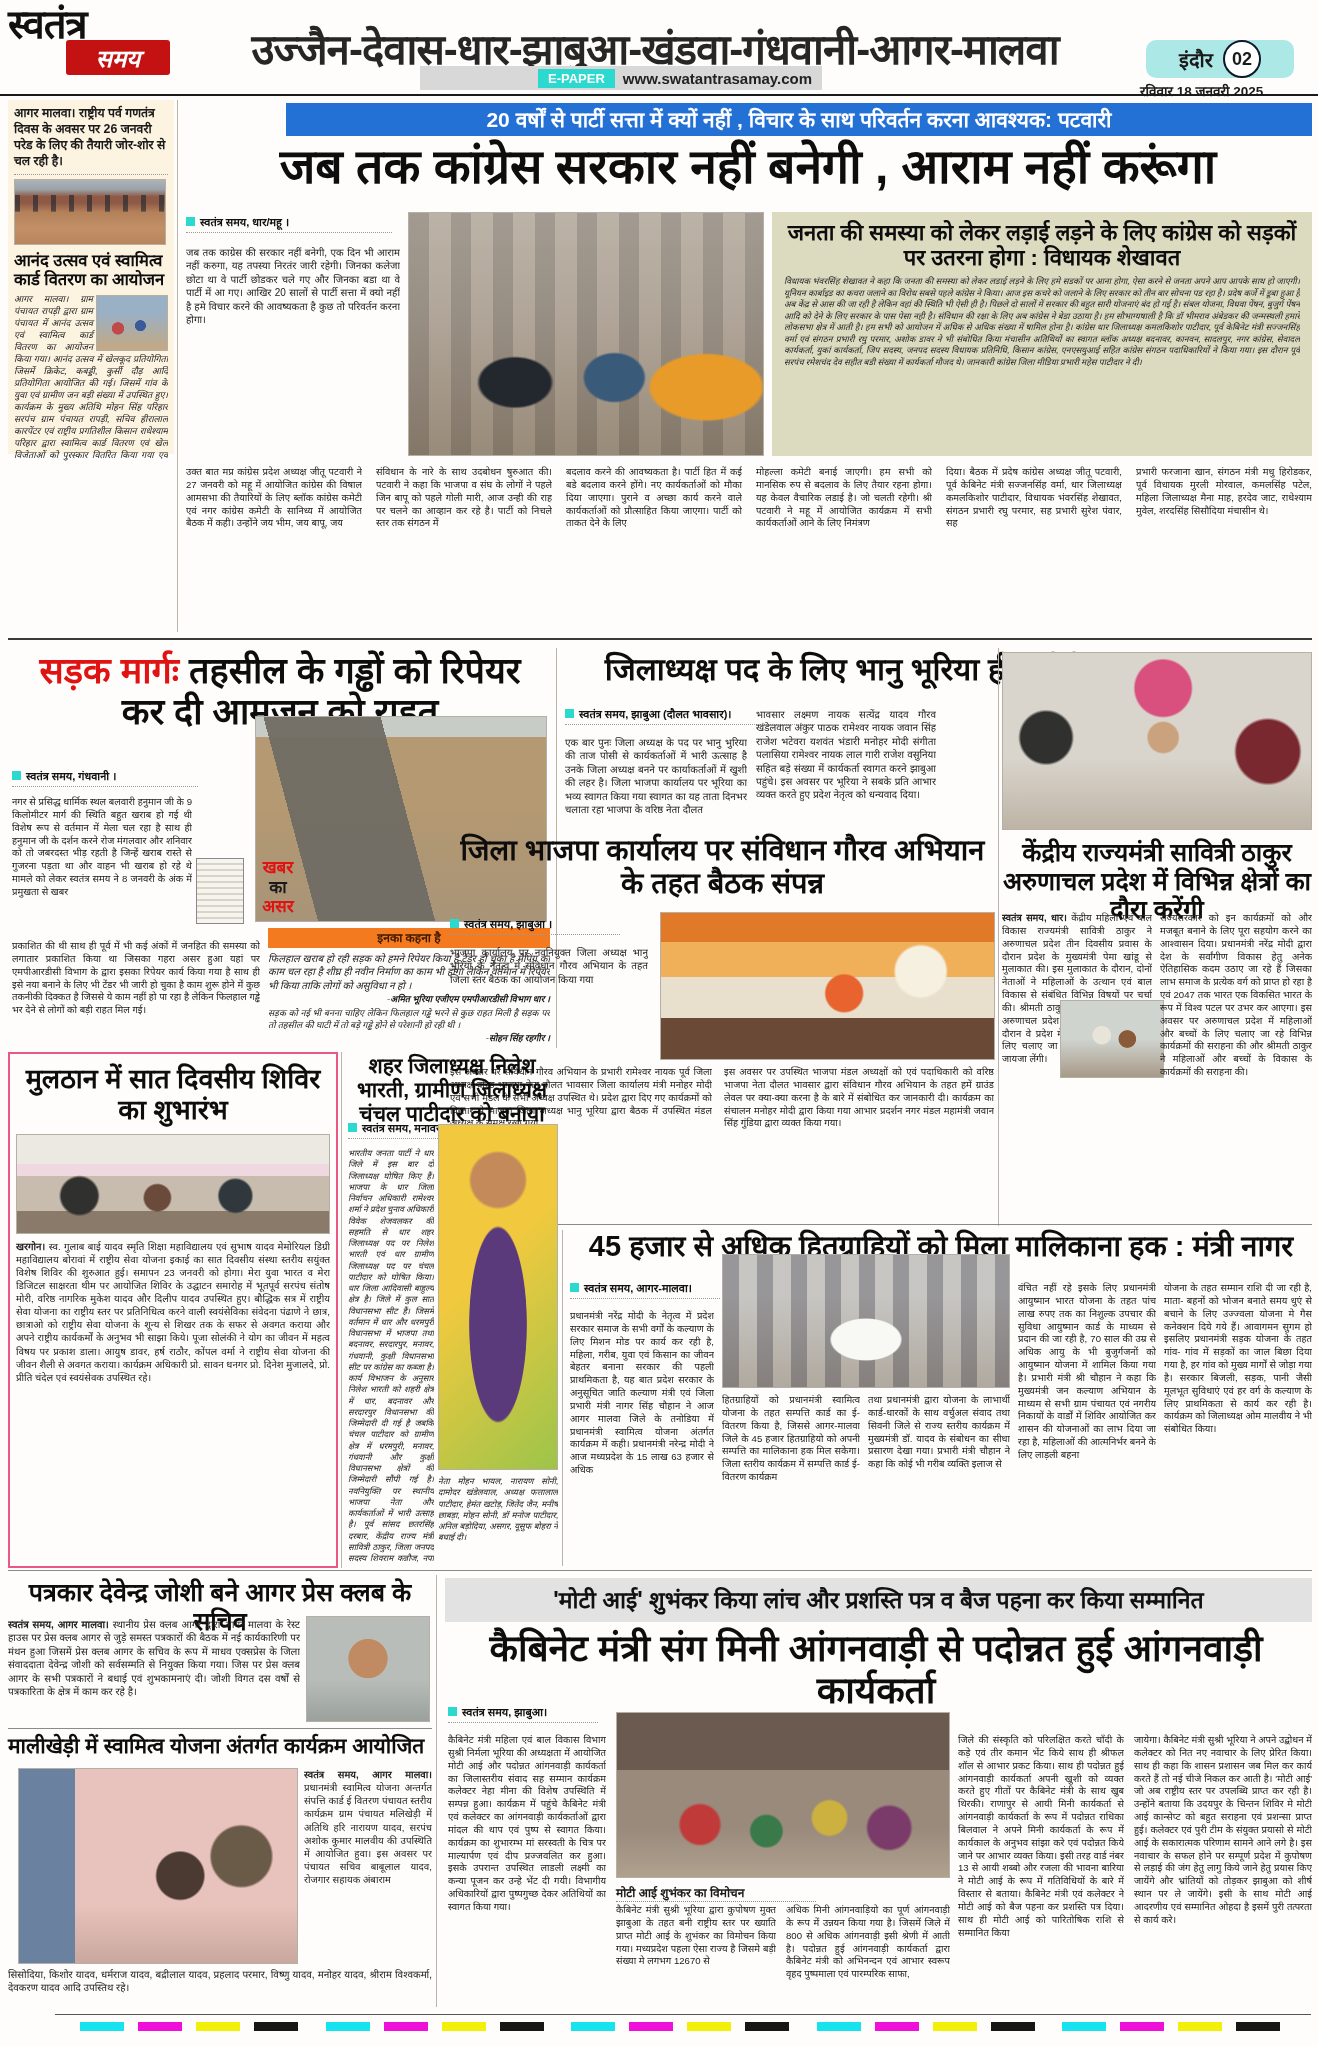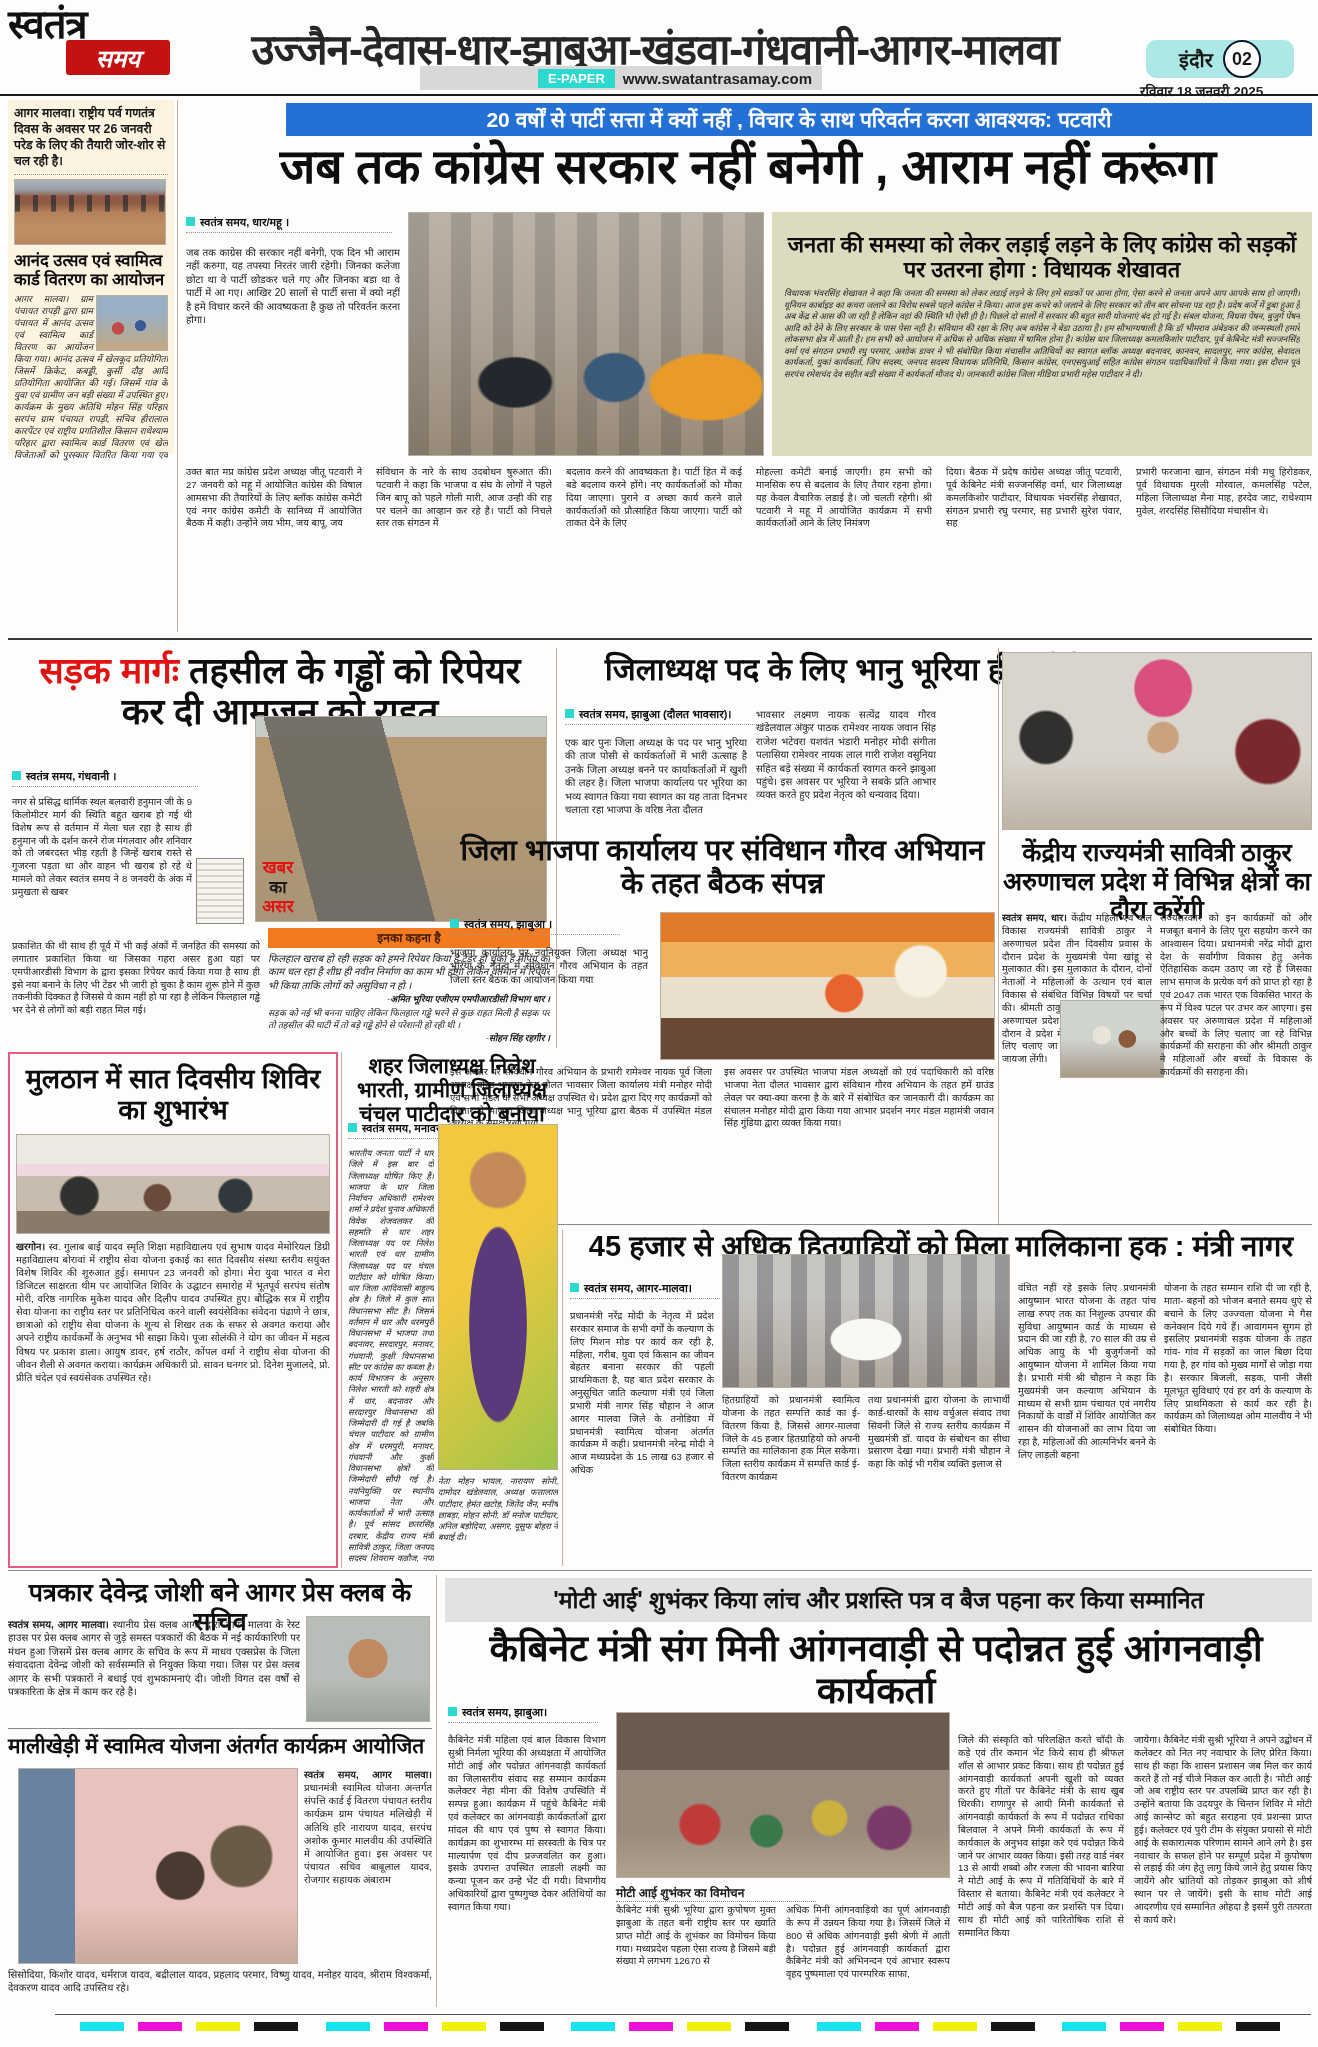--- a/index.html
+++ b/index.html
@@ -54,21 +54,21 @@
             radial-gradient(circle at 64% 64%,#ccb040 0 7%,transparent 8%),
             radial-gradient(circle at 82% 70%,#7a3a6a 0 7%,transparent 8%),
             linear-gradient(180deg,#6a5a50 0 35%,#9a8a7c 35% 70%,#b0a08e 100%);}
   .ph-clip{background:repeating-linear-gradient(180deg,#f6f4ee 0 4px,#d8d4c8 4px 6px);border:1px solid #8a8a8a;}
   .ph-small-crowd{background:radial-gradient(circle at 30% 60%,#c04a4a 0 10%,transparent 11%),
             radial-gradient(circle at 62% 55%,#3a5a9a 0 10%,transparent 11%),
             linear-gradient(180deg,#9ab0c4 0 32%,#c4a882 100%);}
   .ph-inset-award{background:radial-gradient(circle at 40% 45%,#e8e4da 0 12%,transparent 13%),
             radial-gradient(circle at 65% 50%,#8a5a3a 0 11%,transparent 12%),
             linear-gradient(180deg,#cfd4cf 0 50%,#a89a88 100%);}
-  .olive-box{background:#dcdbc0;box-sizing:border-box;padding:20px 12px;}
+  .olive-box{background:#dcdbc0;box-sizing:border-box;padding:8px 12px;}
   .beige{background:#fcf3e1;box-sizing:border-box;padding:6px;}
   .kicker-banner{background:#2471d6;color:#fff;font-weight:800;font-size:21px;line-height:33px;text-align:center;}
   .gray-banner{background:#e2e2e2;color:#111;font-weight:800;font-size:23px;line-height:44px;text-align:center;}
   .orange-bar{background:#f47a20;color:#3f1a00;font-weight:bold;font-size:12px;text-align:center;line-height:20px;}
   .impact{color:#e01212;font-weight:900;font-size:17px;line-height:1.15;text-align:center;}
   .impact .mid{color:#1a1a1a;}
   .pinkbox{border:2px solid #e85a85;box-sizing:border-box;padding:6px;}
   .regmarks{position:absolute;display:flex;justify-content:space-between;}
   .rg{display:flex;gap:14px;}
   .rm{width:44px;height:9px;}

